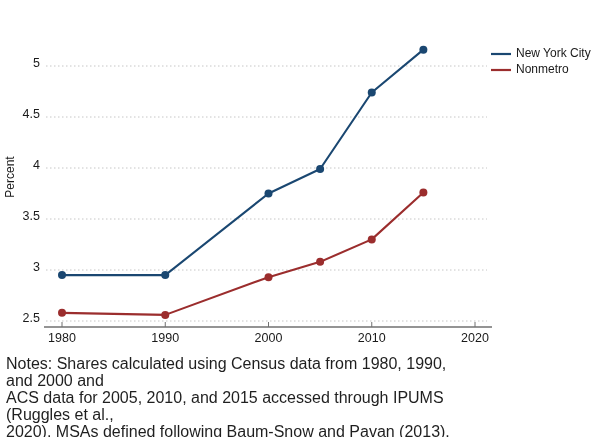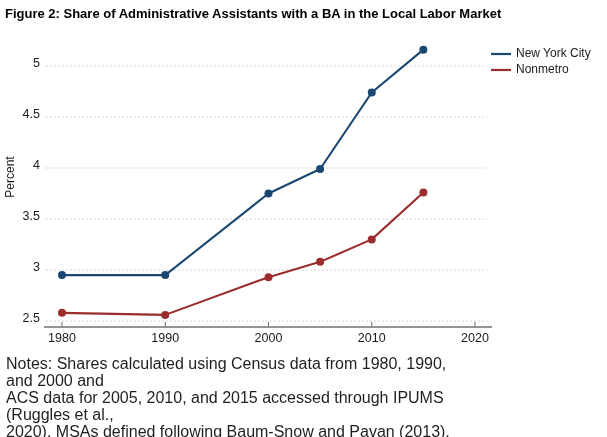--- a/index.html
+++ b/index.html
@@ -43,21 +43,20 @@
     font-size: 16px;
     line-height: 17px;
     color: #1f1f1f;
     white-space: pre-line;
   }
 </style>
 </head>
 <body>
 
 <div class="figure">
-  <div class="fig-title">Figure 2: Share of Administrative Assistants with a BA in the Local Labor Market</div>
 
   <svg id="chart" width="607" height="322" viewBox="0 0 607 322">
       <g>
         <line x1="46" y1="291" x2="487" y2="291" stroke="#c6c6c6" stroke-width="1" stroke-dasharray="1.5,2.5"></line>
         <line x1="46" y1="240" x2="487" y2="240" stroke="#c6c6c6" stroke-width="1" stroke-dasharray="1.5,2.5"></line>
         <line x1="46" y1="189" x2="487" y2="189" stroke="#c6c6c6" stroke-width="1" stroke-dasharray="1.5,2.5"></line>
         <line x1="46" y1="138" x2="487" y2="138" stroke="#c6c6c6" stroke-width="1" stroke-dasharray="1.5,2.5"></line>
         <line x1="46" y1="87" x2="487" y2="87" stroke="#c6c6c6" stroke-width="1" stroke-dasharray="1.5,2.5"></line>
         <line x1="46" y1="36" x2="487" y2="36" stroke="#c6c6c6" stroke-width="1" stroke-dasharray="1.5,2.5"></line>
       </g>

